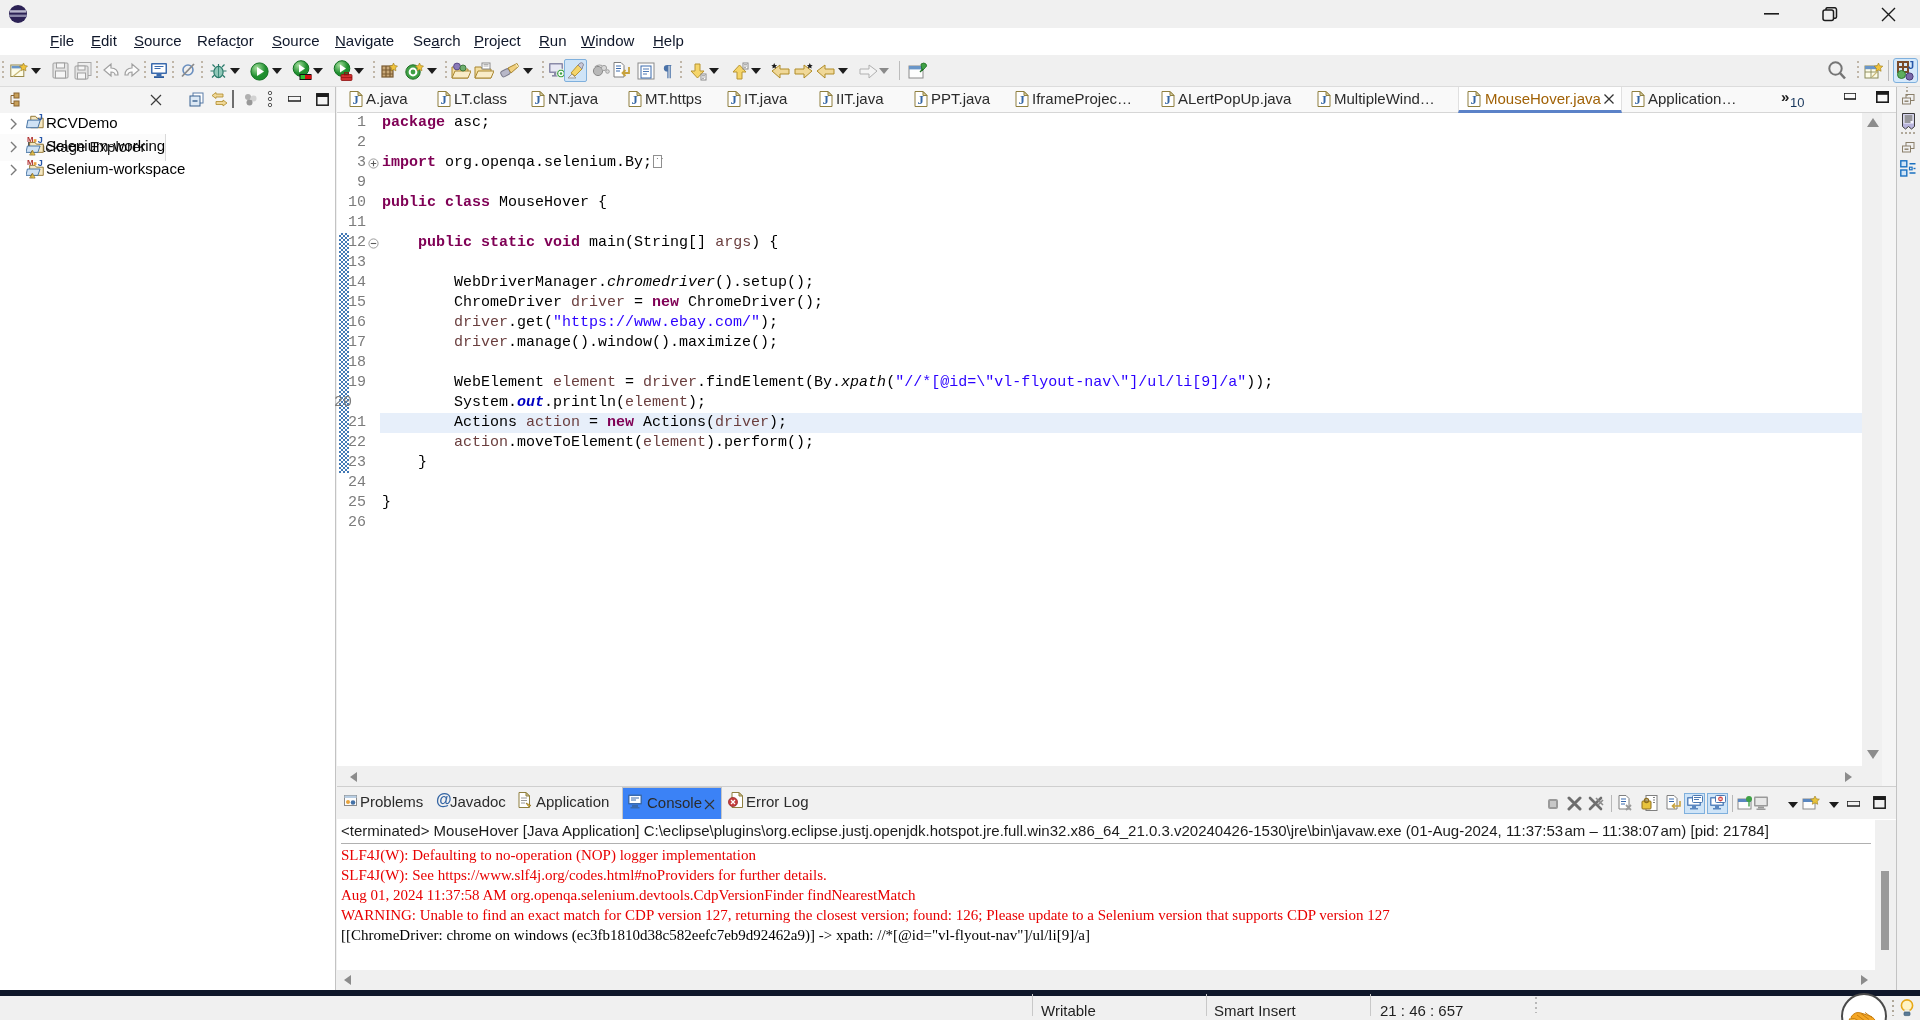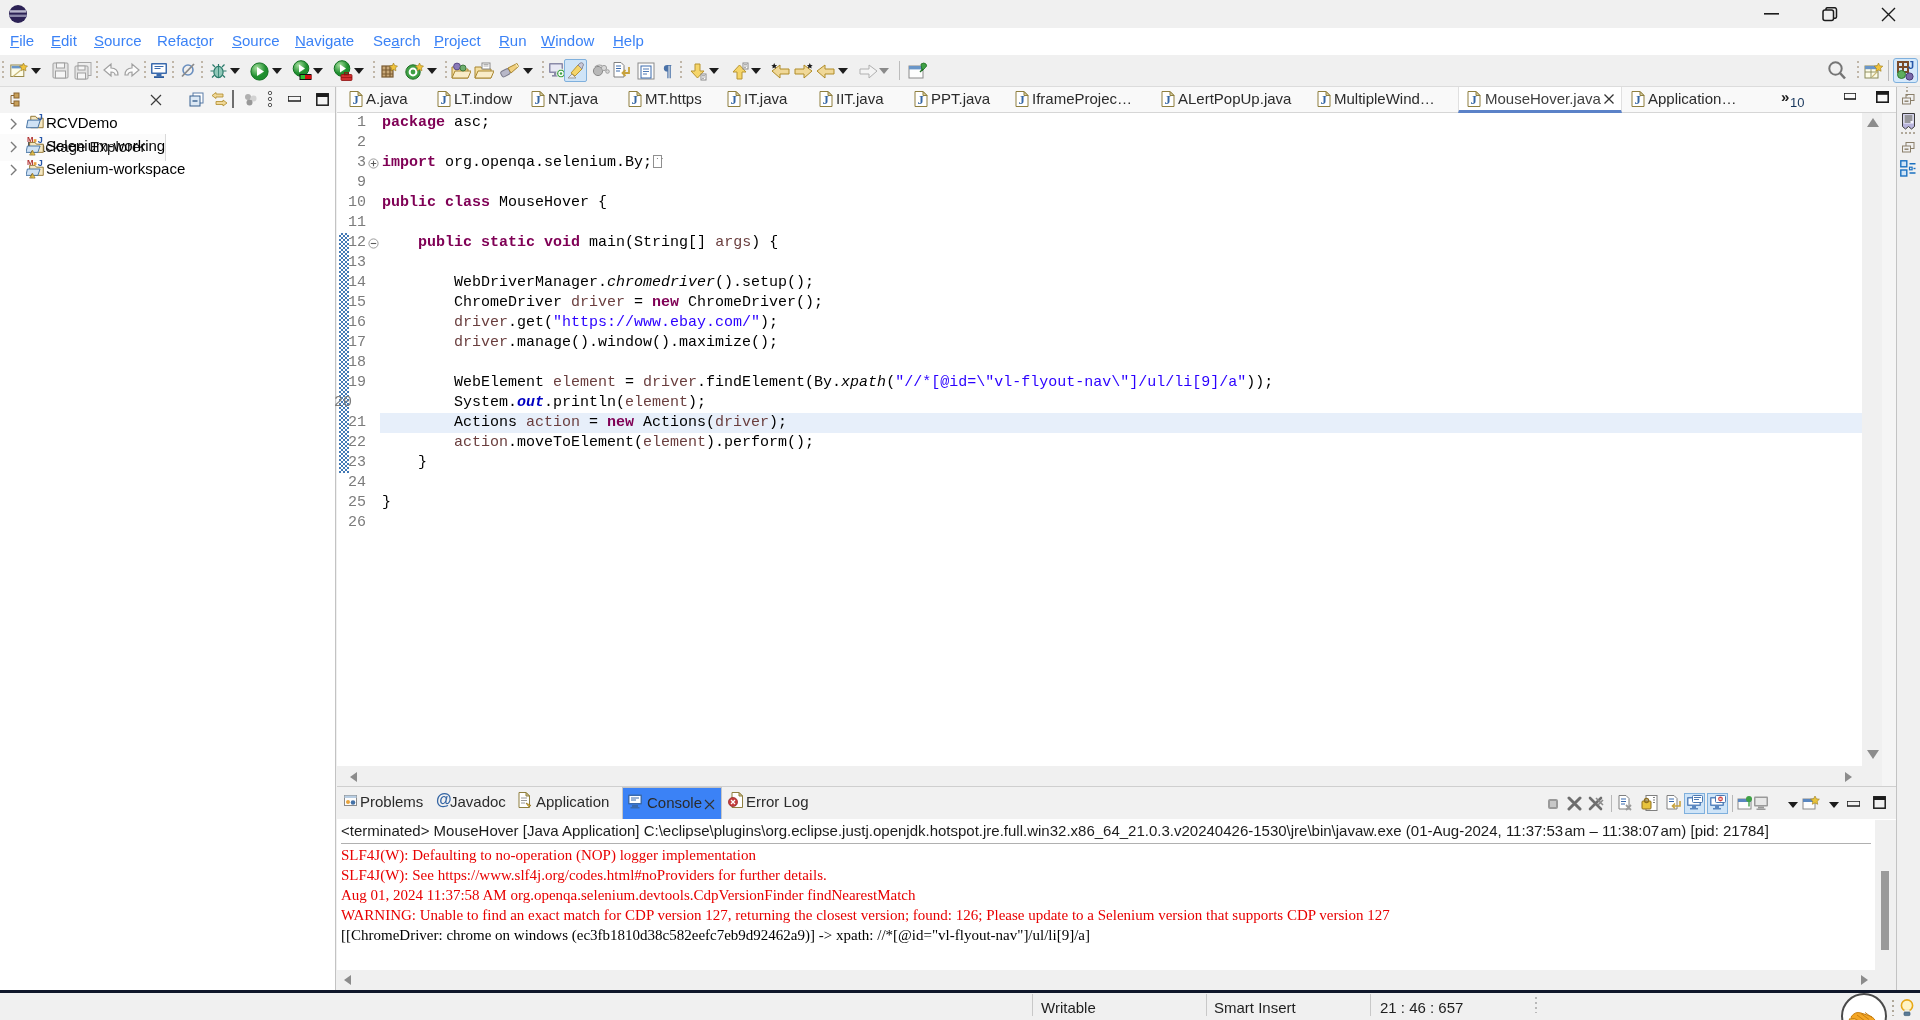--- a/index.html
+++ b/index.html
@@ -2,21 +2,21 @@
 <html><head>
 <meta charset="utf-8">
 <style>
 * { margin:0; padding:0; box-sizing:border-box; }
 html,body { width:1920px; height:1020px; overflow:hidden; background:#f0f0f0;
   font-family:"Liberation Sans", sans-serif; }
 .abs { position:absolute; }
 #titlebar { position:absolute; left:0; top:0; width:1920px; height:28px; background:#f0f0f0; }
 #titlebar .ttext { position:absolute; left:38px; top:5px; font-size:15px; color:#1a1a1a; }
 #menubar { position:absolute; left:0; top:28px; width:1920px; height:27px; background:#ffffff; }
-#menubar .mi { position:absolute; top:4px; font-size:15px; color:#3b82f6; }
+#menubar .mi { position:absolute; top:4px; font-size:15px; color:#0f172a;margin-left:40px; }
 #toolbar { position:absolute; left:0; top:55px; width:1920px; height:31px; background:#f0f0f0; }
 .tbi { position:absolute; top:62px; }
 .tsep { position:absolute; top:61px; width:2px; height:18px;
   background:repeating-linear-gradient(#c0b6a8 0 2px, transparent 2px 5px); }
 .tarr { position:absolute; width:0; height:0; border-left:5px solid transparent;
   border-right:5px solid transparent; border-top:6px solid #1c1c1c; top:68px; }
 #leftpanel { position:absolute; left:0; top:86px; width:336px; height:904px; background:#ffffff;
   border-right:1px solid #c3c3c3; }
 #lp-header { position:absolute; left:0; top:86px; width:335px; height:27px; background:#f4f4f4; }
 #lp-tab { position:absolute; left:0; top:86px; width:166px; height:27px; background:#fbfbfb;
@@ -45,21 +45,21 @@
 #oruler { position:absolute; left:1882px; top:113px; width:14px; height:673px; background:#f5f5f5; }
 #ed-right-border { position:absolute; left:1896px; top:86px; width:1px; height:904px; background:#c3c3c3; }
 #hscroll { position:absolute; left:337px; top:766px; width:1525px; height:20px; background:#f0f0f0; }
 #console { position:absolute; left:337px; top:819px; width:1559px; height:151px; background:#ffffff; }
 #c-tabbar { position:absolute; left:337px; top:787px; width:1559px; height:32px; background:#f1f1f1; }
 .ctab { position:absolute; top:787px; height:32px; font-size:15px; color:#2b2b2b; }
 #c-title { position:absolute; left:341px; top:822px; width:1530px; height:20px; font-size:15px; color:#1c1c1c; white-space:nowrap; }
 .con-line { position:absolute; left:341px; font-family:Liberation Serif, serif; font-size:15px;
   line-height:20px; white-space:pre; color:#e80000; }
 #statusbar { position:absolute; left:0; top:990px; width:1920px; height:30px; background:#f0f0f0;
-  border-top:3px solid #0f172a; }
+  border-top:6px solid #0f172a; }
 #statusbar .st { position:absolute; top:6px; font-size:15px; color:#1f1f1f; }
 .ssep { position:absolute; top:994px; width:1px; height:22px; background:#c8c8c8; }
 #rightstrip { position:absolute; left:1897px; top:86px; width:23px; height:904px; background:#f0f0f0; }
 </style>
 </head>
 <body>
 <svg width="0" height="0" style="position:absolute">
 <defs>
 <g id="jfile">
   <path d="M1 0.5 H9 L13 4.5 V15.5 H1 Z" fill="#ffffff" stroke="#8f7f3f"></path>
@@ -384,21 +384,21 @@
 <div class="etab" style="left:340px;width:88px">
     <svg class="abs" style="left:9px;top:5px" width="14" height="16" viewBox="0 0 14 16">
       <use href="#jfile"></use>
     </svg>
     <div class="nm">A.java</div>
   </div>
 <div class="etab" style="left:428px;width:94px">
     <svg class="abs" style="left:9px;top:5px" width="14" height="16" viewBox="0 0 14 16">
       <use href="#jfile"></use>
     </svg>
-    <div class="nm">LT.indow</div>
+    <div class="nm">LT.class</div>
   </div>
 <div class="etab" style="left:522px;width:97px">
     <svg class="abs" style="left:9px;top:5px" width="14" height="16" viewBox="0 0 14 16">
       <use href="#jfile"></use>
     </svg>
     <div class="nm">NT.java</div>
   </div>
 <div class="etab" style="left:619px;width:99px">
     <svg class="abs" style="left:9px;top:5px" width="14" height="16" viewBox="0 0 14 16">
       <use href="#jfile"></use>
@@ -438,21 +438,21 @@
 <div class="etab" style="left:1308px;width:150px">
     <svg class="abs" style="left:9px;top:5px" width="14" height="16" viewBox="0 0 14 16">
       <use href="#jfile"></use>
     </svg>
     <div class="nm">MultipleWind…</div>
   </div>
 <div class="etab" id="activetab" style="left:1458px;width:164px;background:#ffffff;border-left:1px solid #e0e0e0;border-right:1px solid #e0e0e0;border-bottom:3px solid #5b82c8;height:27px">
     <svg class="abs" style="left:8px;top:5px" width="14" height="16" viewBox="0 0 14 16">
       <use href="#jfile"></use>
     </svg>
-    <div class="nm" style="color:#404040">MouseHover.java</div>
+    <div class="nm" style="color:#a16207">MouseHover.java</div>
   <svg class="abs" style="left:144px;top:7px" width="12" height="12" viewBox="0 0 12 12">
       <path d="M1.5 1.5 L10.5 10.5 M10.5 1.5 L1.5 10.5" stroke="#333" stroke-width="1.3"></path>
     </svg>
 </div>
 <div class="etab" style="left:1622px;width:154px">
     <svg class="abs" style="left:9px;top:5px" width="14" height="16" viewBox="0 0 14 16">
       <use href="#jfile"></use>
     </svg>
     <div class="nm">Application…</div>
   </div>

